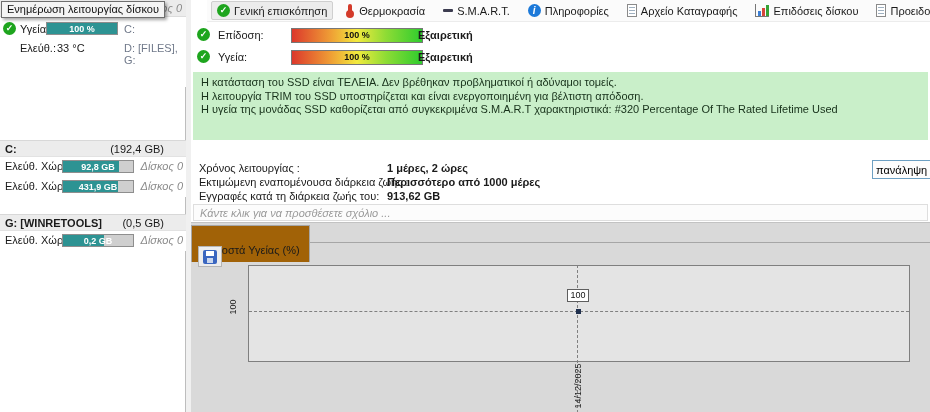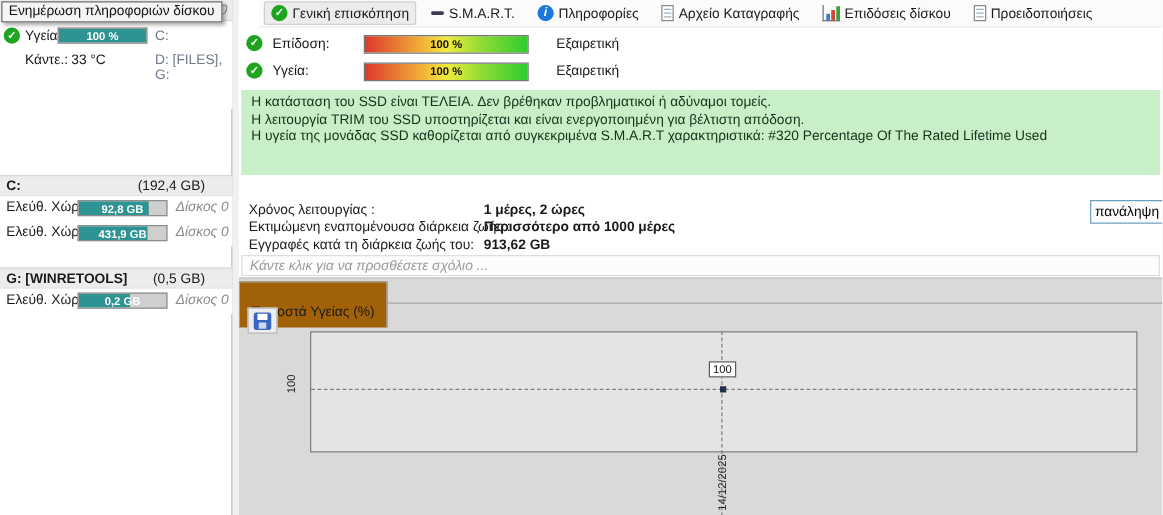--- a/index.html
+++ b/index.html
@@ -54,21 +54,21 @@
     linear-gradient(#d4473b,#d4473b) 6px 4px/3px 9px no-repeat,
     linear-gradient(#36a336,#36a336) 10px 1px/3px 12px no-repeat}
 
   
   .gauge-row{position:absolute;left:0;width:739px;height:20px}
   .g-check{position:absolute;left:6px;top:2px}
   .g-label{position:absolute;left:27px;top:3px}
   .gbar{position:absolute;left:100px;top:2px;width:132px;height:15px;border:1px solid #777;
     background:linear-gradient(90deg,#dc382c 0%,#ef9f35 30%,#f2ea3e 50%,#8fdc35 72%,#2ecc2e 100%)}
   .gbar-text{position:absolute;left:0;right:0;top:1px;text-align:center;font-size:9px;font-weight:bold;color:#111}
-  .g-status{position:absolute;left:254px;top:3px;font-weight:normal}
+  .g-status{position:absolute;left:227px;top:3px;font-weight:bold}
 
   
   .statusbox{position:absolute;left:2px;top:72px;width:735px;height:68px;background:#c9efc9;padding:4px 8px;line-height:13.5px;color:#17311a}
   .statusbox .action{font-weight:bold;margin-top:11px}
 
   
   .detail-row{position:absolute;left:0;width:612px;height:14px}
   .d-label{position:absolute;left:8px;top:0}
   .d-value{position:absolute;left:196px;top:0;font-weight:bold}
   .retest{position:absolute;left:681px;top:160px;width:70px;height:19px;background:#fdfdfd;border:1px solid #6da0c3;font-family:"Liberation Sans",sans-serif;font-size:11px;white-space:nowrap;overflow:hidden;text-align:left;padding:1px 3px}
@@ -105,21 +105,21 @@
     <div class="sum-row" style="top:5px">
       <span class="icon-check sum-check"></span>
       <span class="sum-label">Υγεία:</span>
       <span class="bar" style="left:46px;top:0">
         <span class="bar-fill" style="width:100%"></span>
         <span class="bar-text">100 %</span>
       </span>
       <span class="sum-right">C:</span>
     </div>
     <div class="sum-row" style="top:24px">
-      <span class="sum-label">Κάντε.:</span>
+      <span class="sum-label">Ελεύθ.:</span>
       <span class="sum-temp">33 °C</span>
       <span class="sum-right">D: [FILES], G:</span>
     </div>
   </div>
 
   <div class="vol" style="top:140px">
     <div class="vol-head">
       <span class="vol-name">C:</span>
       <span class="vol-size">(192,4 GB)</span>
     </div>
@@ -152,29 +152,33 @@
     <div class="vol-free">
       <span class="vol-free-label">Ελεύθ. Χώρος</span>
       <span class="bar vol-bar">
         <span class="bar-fill" style="width:58%"></span>
         <span class="bar-text">0,2 GB</span>
       </span>
       <span class="vol-disk">Δίσκος 0</span>
     </div>
   </div>
 
-  <div class="tooltip">Ενημέρωση πληροφοριών δίσκου</div>
+  <div class="tooltip">Ενημέρωση λειτουργίας δίσκου</div>
 </aside>
 
 <main class="main">
 
   <div class="toolbar">
     <div class="tab active">
       <span class="icon-check"></span>
       <span>Γενική επισκόπηση</span>
+    </div>
+    <div class="tab">
+      <span class="icon-therm"></span>
+      <span>Θερμοκρασία</span>
     </div>
     <div class="tab">
       <span class="icon-dash"></span>
       <span>S.M.A.R.T.</span>
     </div>
     <div class="tab">
       <span class="icon-info"></span>
       <span>Πληροφορίες</span>
     </div>
     <div class="tab">

